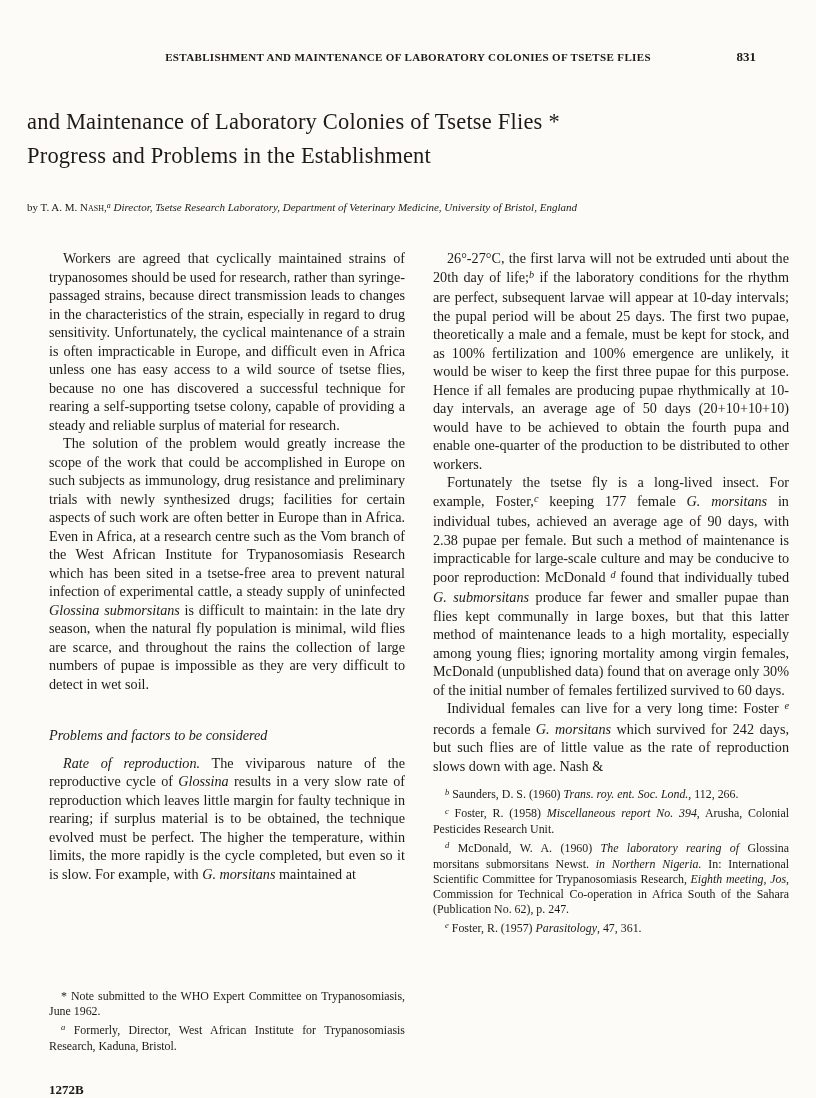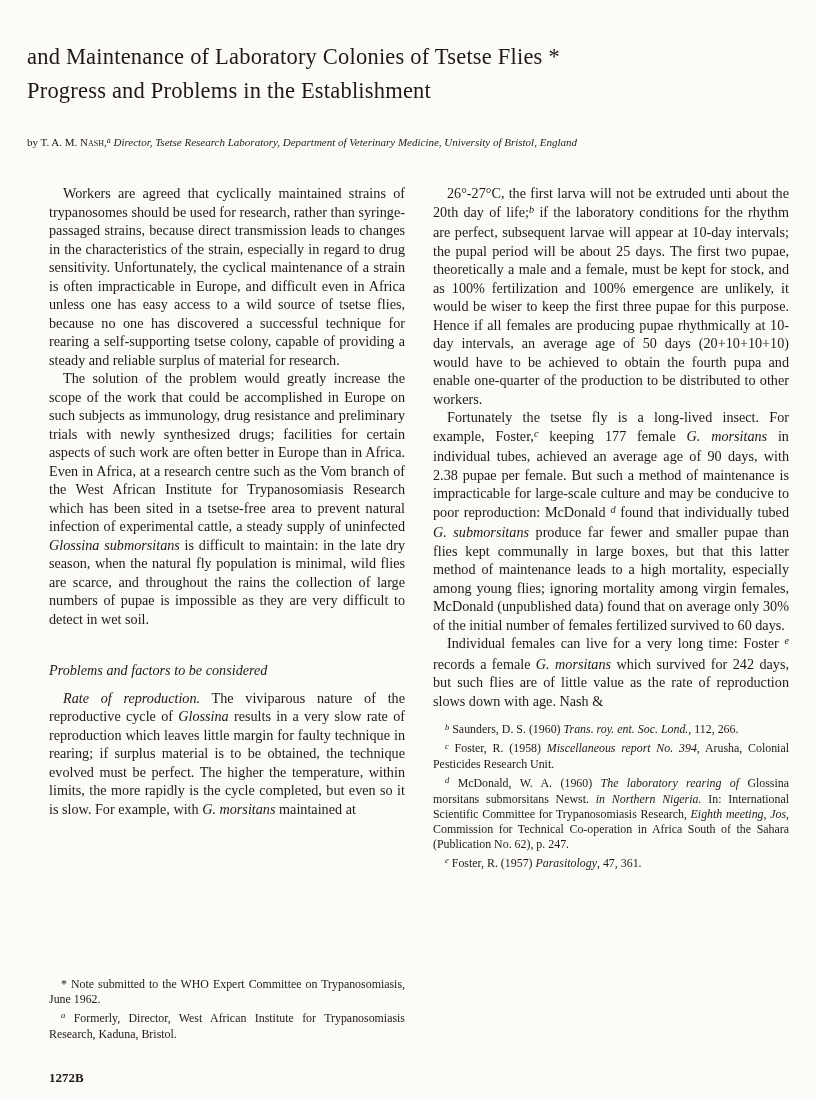--- a/index.html
+++ b/index.html
@@ -28,21 +28,21 @@
   }
   .title-line{display:block;}
   
   .byline{
     margin-top:24px;max-width:690px;
     font-size:11px;line-height:21px;
   }
   
   .columns{
     display:flex;flex:1;min-height:0;
-    margin-top:30px;padding-left:22px;padding-bottom:12px;
+    margin-top:30px;padding-left:22px;padding-bottom:0;
     column-gap:28px;
   }
   .col{width:356px;}
   .col-left{display:flex;flex-direction:column;}
   .body-para{
     margin:0;text-align:justify;
     font-size:14.2px;line-height:18.5px;
     text-indent:14px;
   }
   .section-heading{
@@ -64,20 +64,24 @@
   .seg-b{font-weight:normal;}
   .seg-sc{font-variant:small-caps;}
   .seg-sup,.seg-isup{font-size:0.72em;position:relative;top:-0.38em;}
   .seg-isup{font-style:italic;}
 </style>
 </head>
 <body>
 
 <div class="page">
 
+  <header class="running-head">
+    <span class="rh-title">ESTABLISHMENT AND MAINTENANCE OF LABORATORY COLONIES OF TSETSE FLIES</span>
+    <span class="rh-page">831</span>
+  </header>
 
   <h1 class="title">
     <span class="title-line">and Maintenance of Laboratory Colonies of Tsetse Flies *</span>
     <span class="title-line">Progress and Problems in the Establishment</span>
   </h1>
 
   <div class="byline"><span>by T. A. M. </span><span class="seg-sc">Nash</span><span>,</span><span class="seg-isup">a</span><span> </span><span class="seg-i">Director, Tsetse Research Laboratory, Department of Veterinary Medicine, University of Bristol, England</span></div>
 
   <div class="columns">
 

